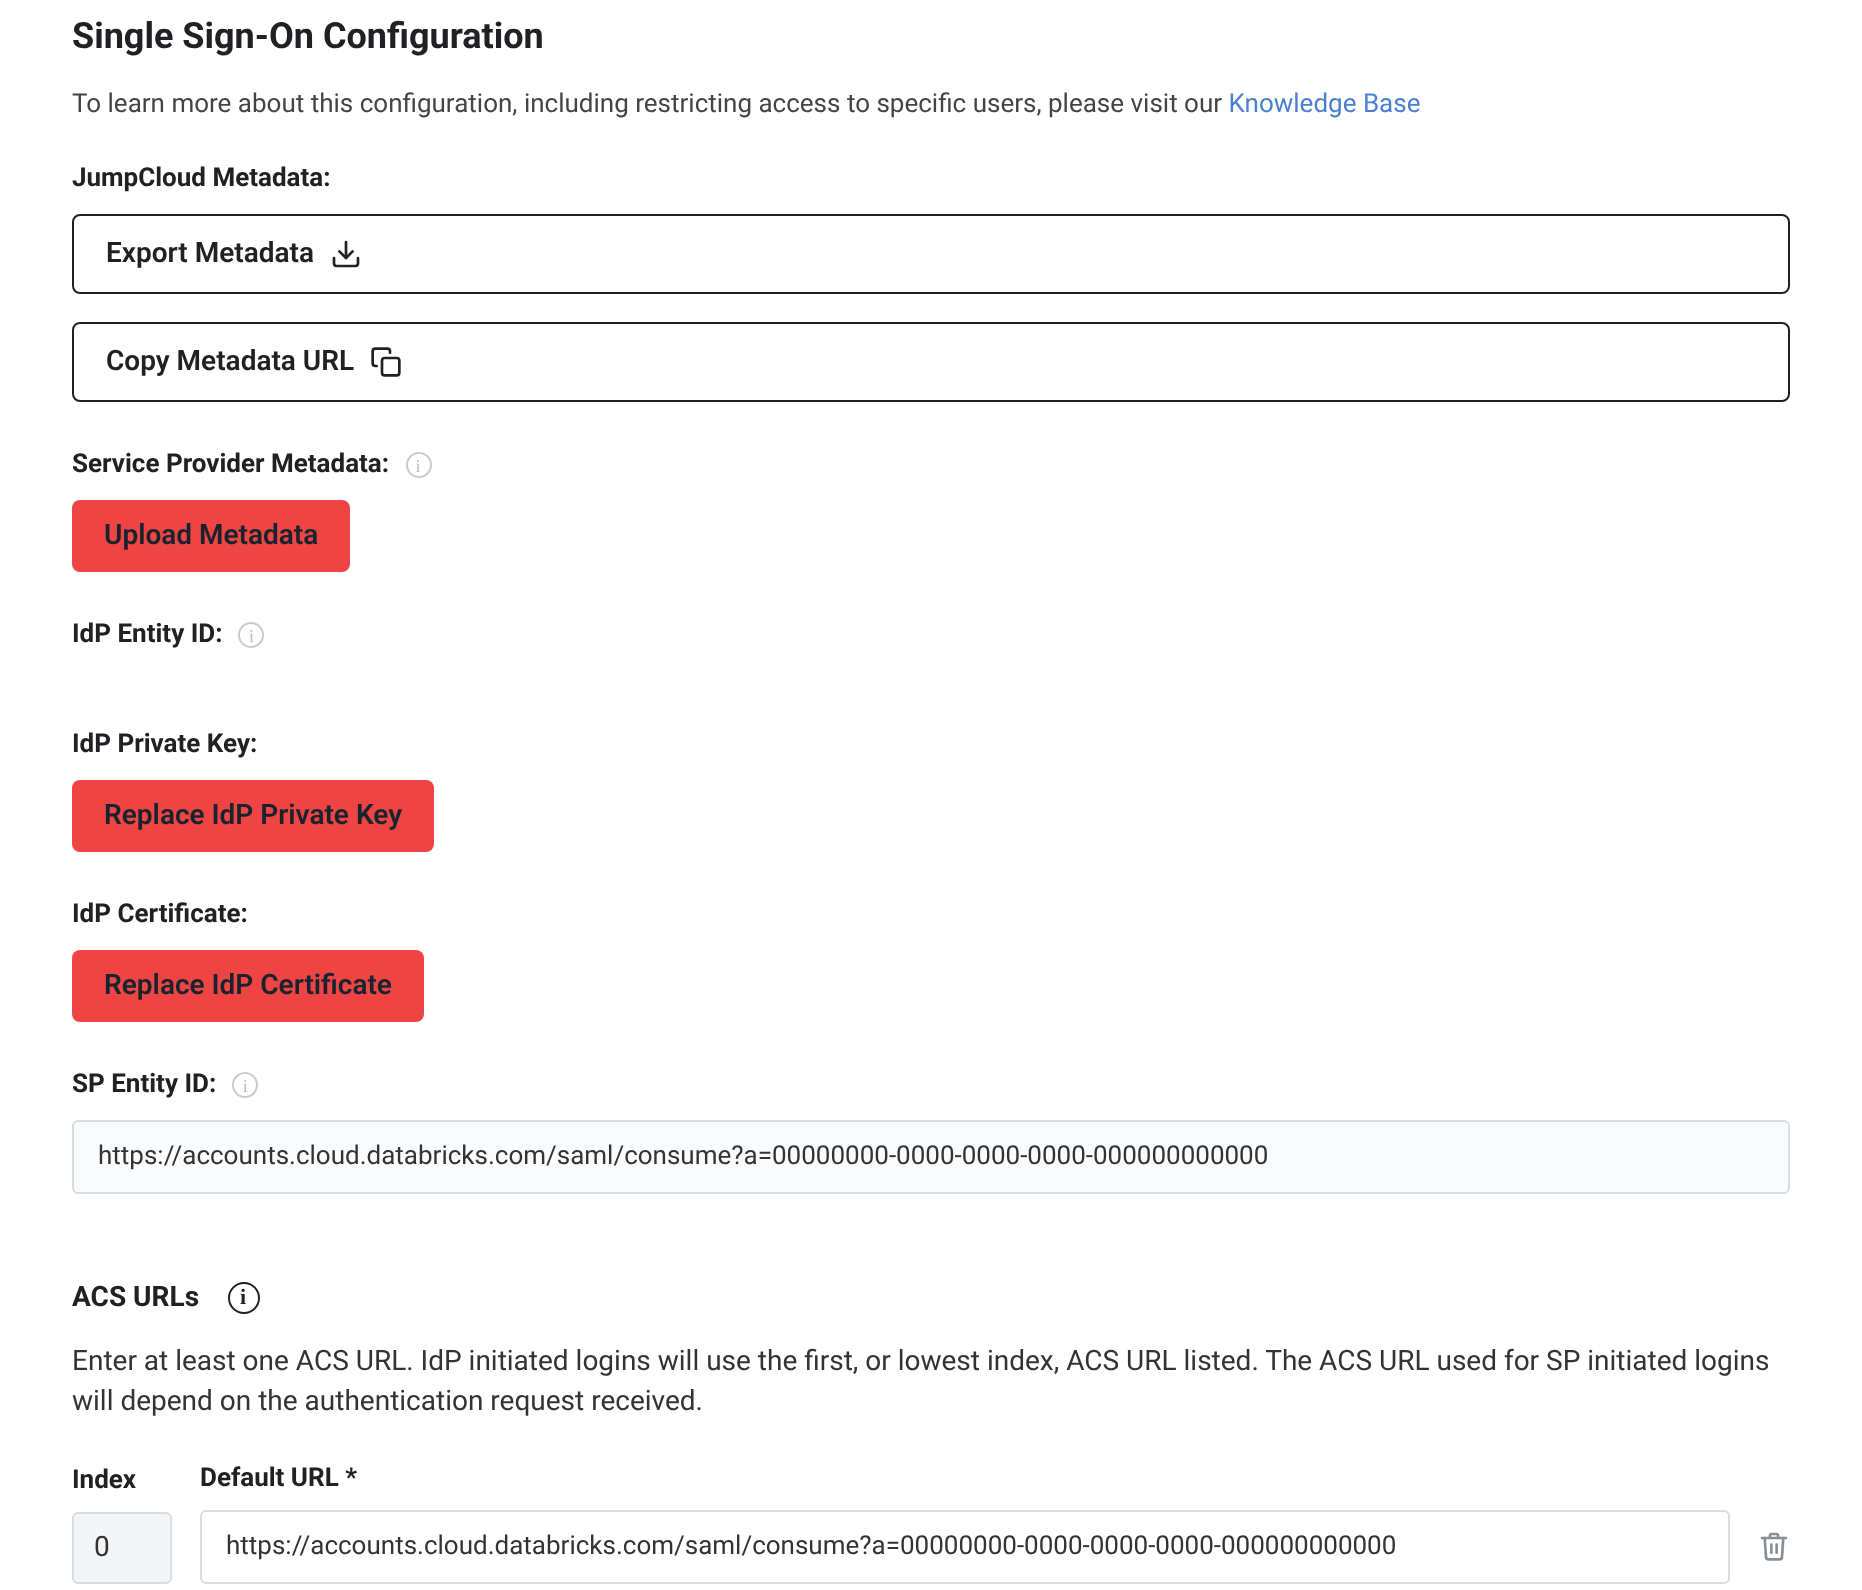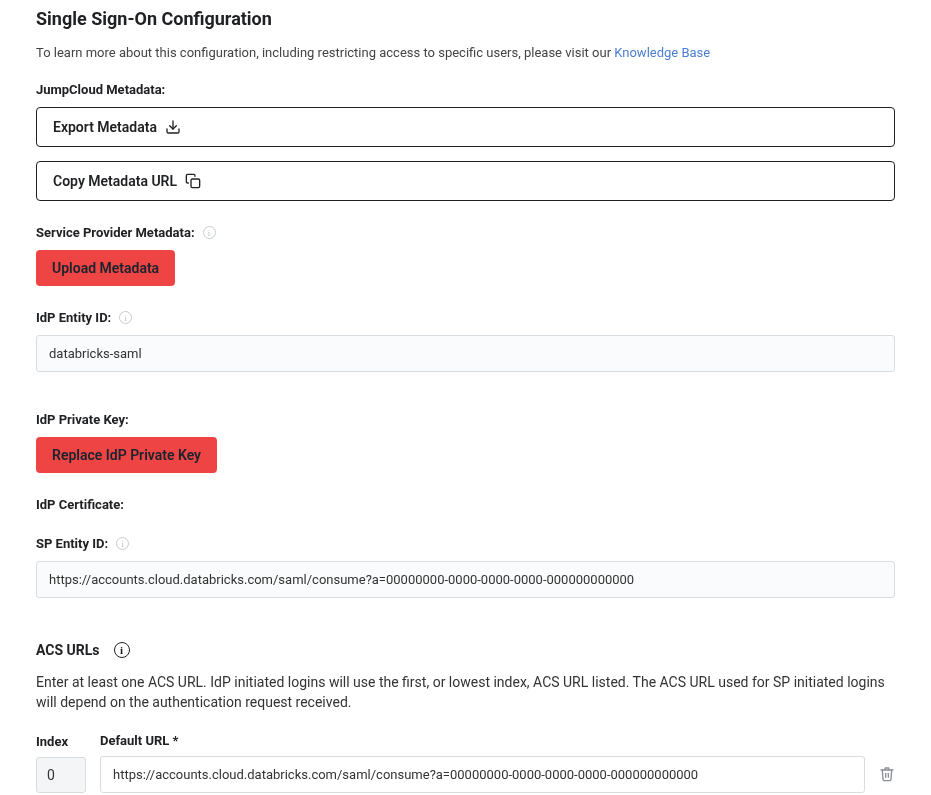--- a/index.html
+++ b/index.html
@@ -174,36 +174,38 @@
   <button class="btn-teal">
     <span>Upload Metadata</span>
   </button>
 </div>
 
 <div class="section">
   <div class="label-row">
     <label>IdP Entity ID:</label>
     <span class="info-icon">i</span>
   </div>
-  <input type="text" class="text-input" value="databricks-saml" style="">
 </div>
 
 <div class="section extra-gap">
   <div class="label-row">
     <label>IdP Private Key:</label>
   </div>
   <button class="btn-teal">
     <span>Replace IdP Private Key</span>
   </button>
 </div>
 
 <div class="section">
   <div class="label-row">
     <label>IdP Certificate:</label>
   </div>
+  <button class="btn-teal">
+    <span>Replace IdP Certificate</span>
+  </button>
 </div>
 
 <div class="section">
   <div class="label-row">
     <label>SP Entity ID:</label>
     <span class="info-icon">i</span>
   </div>
   <input type="text" class="text-input" value="https://accounts.cloud.databricks.com/saml/consume?a=00000000-0000-0000-0000-000000000000" style="">
 </div>
 

